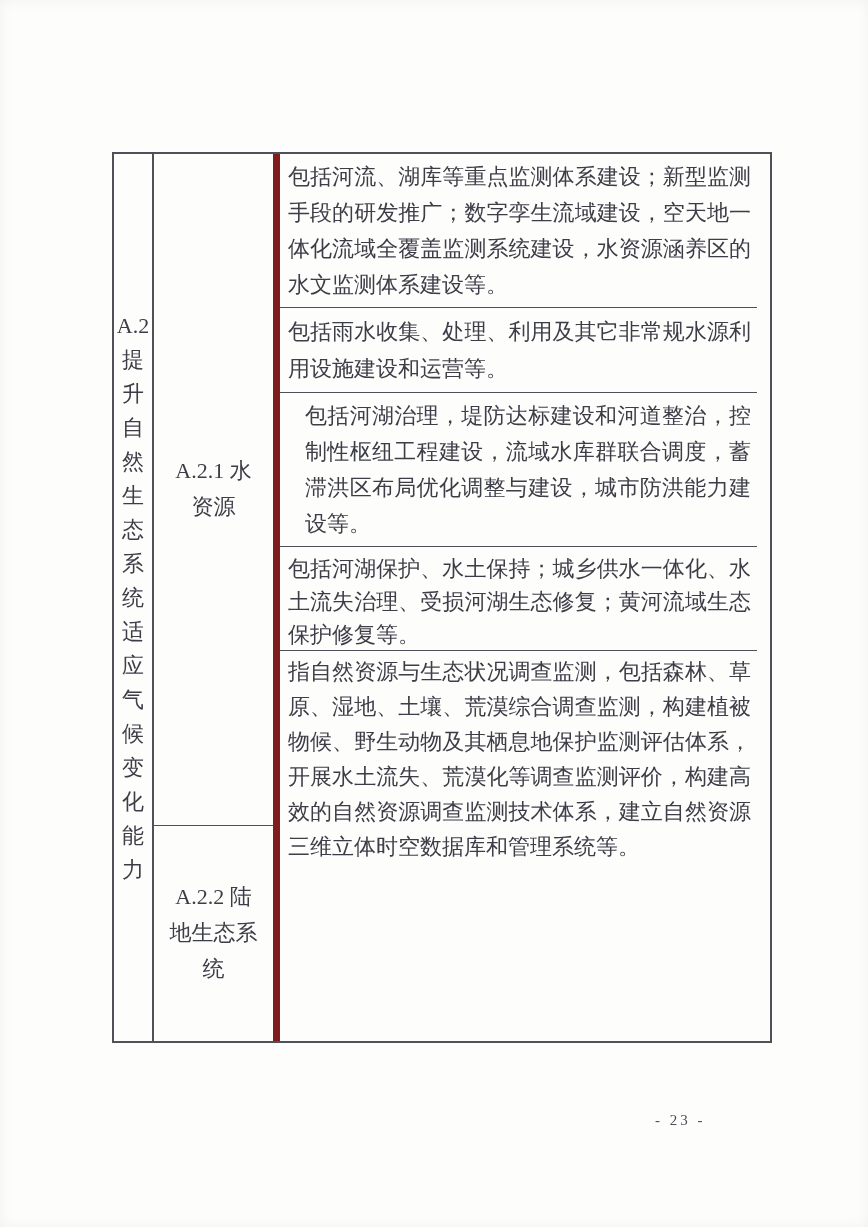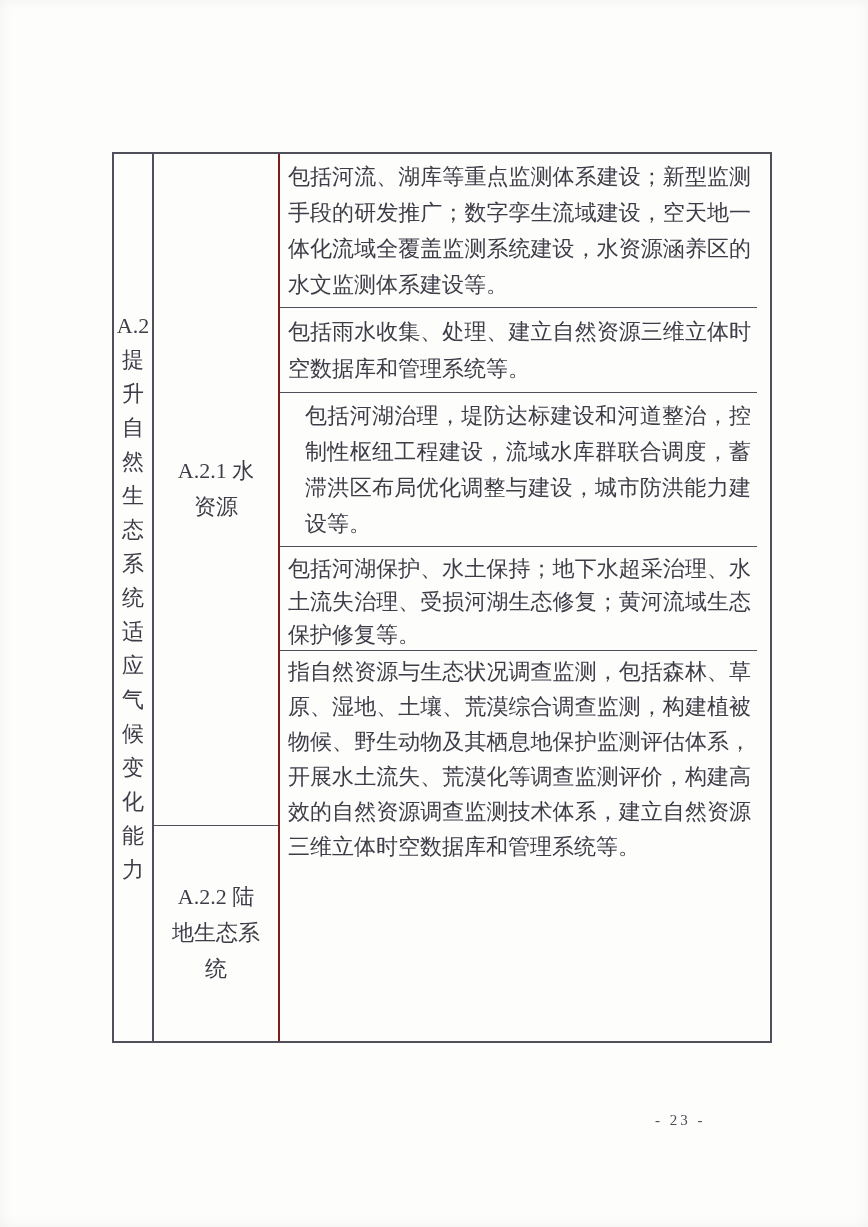--- a/index.html
+++ b/index.html
@@ -40,21 +40,21 @@
     justify-content: center;
   }
   .category-lines {
     text-align: center;
     font-size: 22px;
     line-height: 34px;
     white-space: nowrap;
   }
   .col-sub {
     width: 126px;
-    border-right: 2px solid #7f1d1d;
+    border-right: 7px solid #7f1d1d;
     display: flex;
     flex-direction: column;
   }
   .sub-cell {
     box-sizing: border-box;
     display: flex;
     align-items: center;
     justify-content: center;
     text-align: center;
     font-size: 22px;
@@ -132,23 +132,23 @@
         <div>
             <div>A.2.2 陆</div>
             <div>地生态系</div>
             <div>统</div>
           </div>
       </div>
     </div>
 
     <div class="col col-detail">
       <div class="detail-cell cell-r1">包括河流、湖库等重点监测体系建设；新型监测手段的研发推广；数字孪生流域建设，空天地一体化流域全覆盖监测系统建设，水资源涵养区的水文监测体系建设等。</div>
-      <div class="detail-cell cell-r2">包括雨水收集、处理、建立自然资源三维立体时空数据库和管理系统等。</div>
+      <div class="detail-cell cell-r2">包括雨水收集、处理、利用及其它非常规水源利用设施建设和运营等。</div>
       <div class="detail-cell cell-r4">包括河湖治理，堤防达标建设和河道整治，控制性枢纽工程建设，流域水库群联合调度，蓄滞洪区布局优化调整与建设，城市防洪能力建设等。</div>
-      <div class="detail-cell cell-r5">包括河湖保护、水土保持；地下水超采治理、水土流失治理、受损河湖生态修复；黄河流域生态保护修复等。</div>
+      <div class="detail-cell cell-r5">包括河湖保护、水土保持；城乡供水一体化、水土流失治理、受损河湖生态修复；黄河流域生态保护修复等。</div>
       <div class="detail-cell cell-r6">指自然资源与生态状况调查监测，包括森林、草原、湿地、土壤、荒漠综合调查监测，构建植被物候、野生动物及其栖息地保护监测评估体系，开展水土流失、荒漠化等调查监测评价，构建高效的自然资源调查监测技术体系，建立自然资源三维立体时空数据库和管理系统等。</div>
     </div>
 
   </div>
 
   <div class="page-number">- 23 -</div>
 
 </div>
 
 </body></html>

